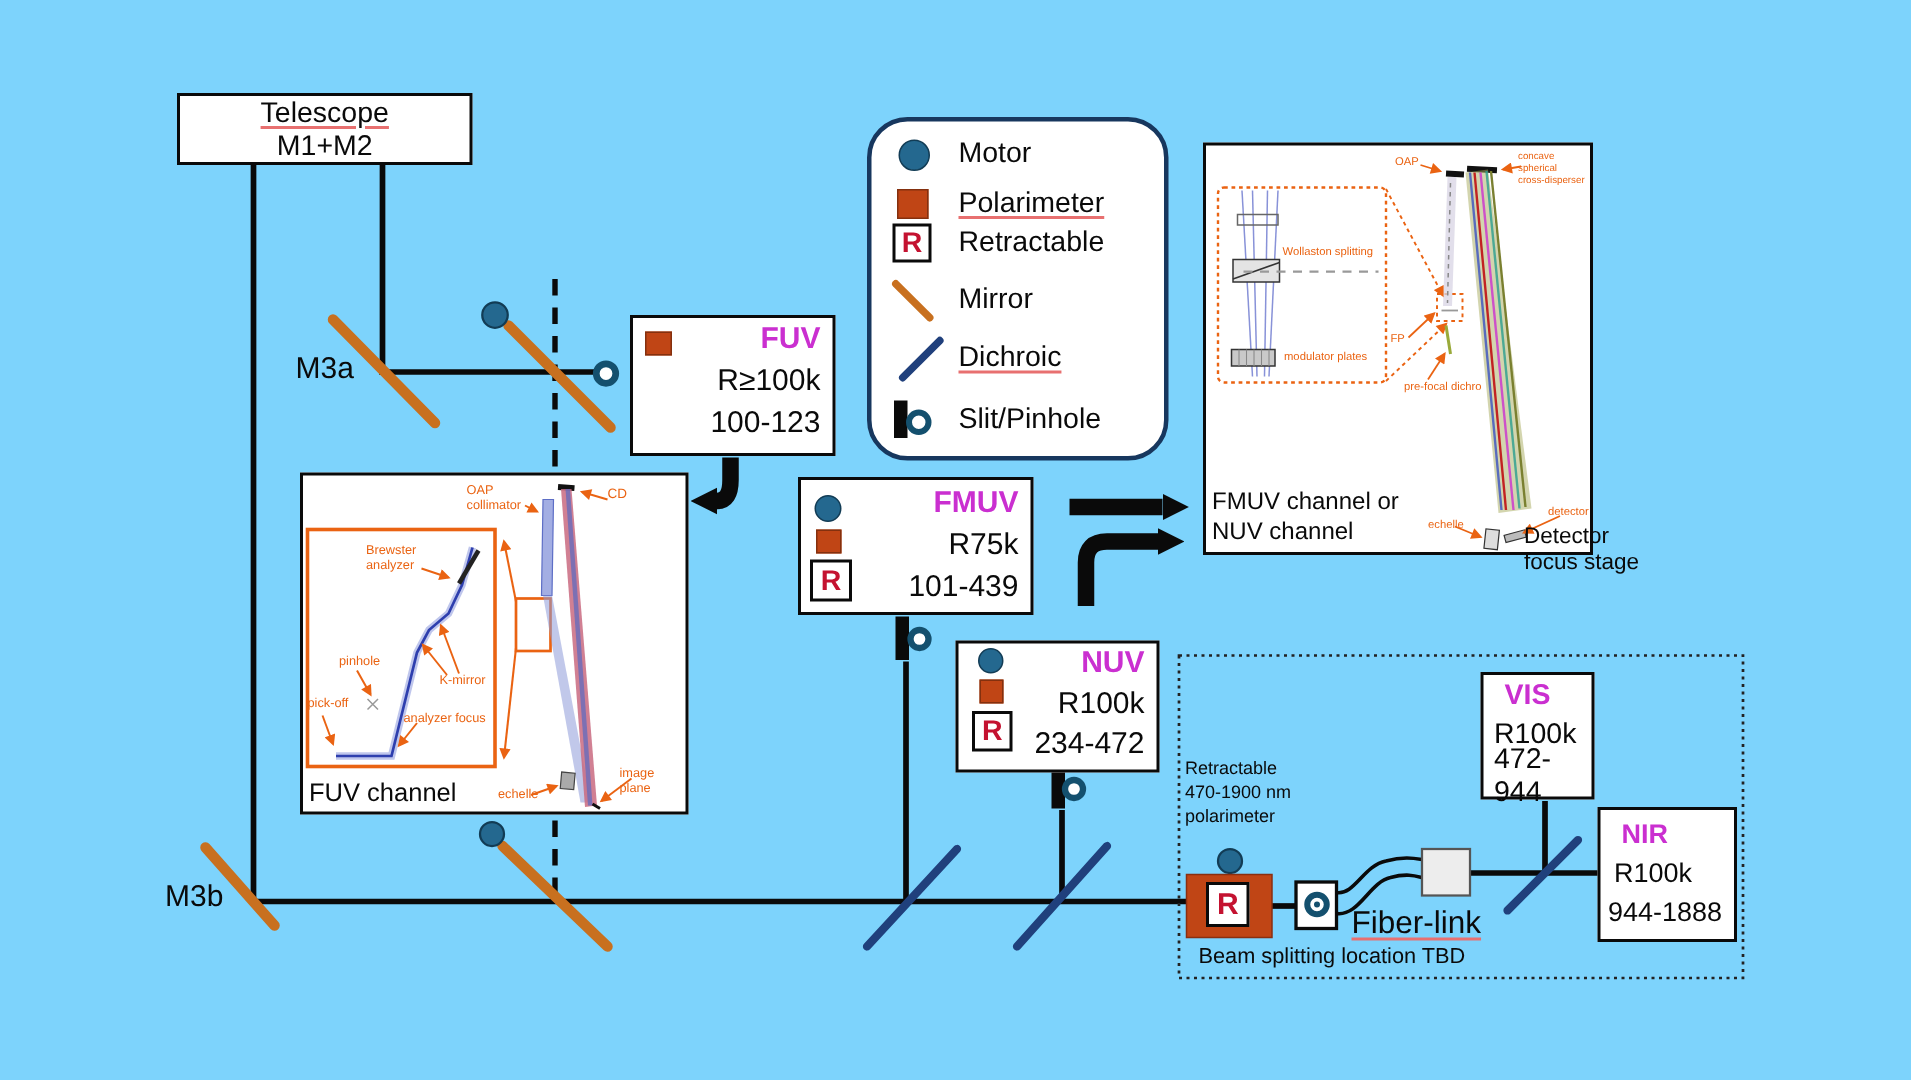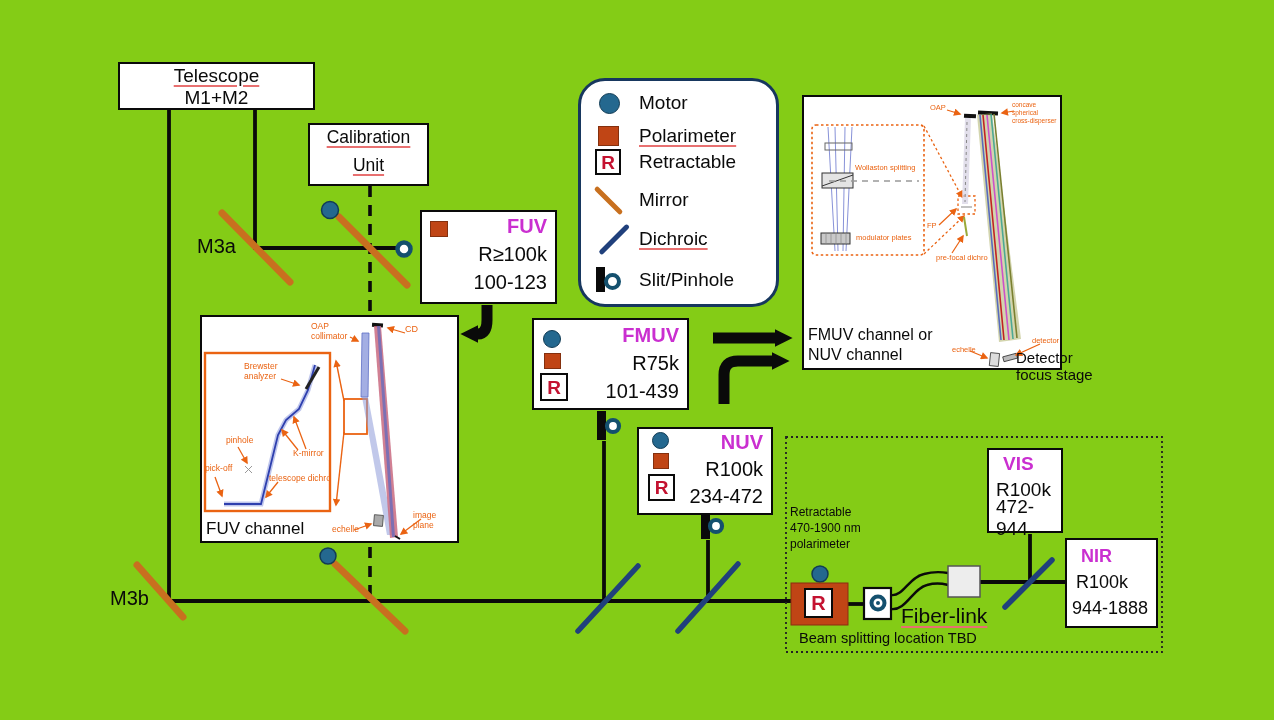--- a/index.html
+++ b/index.html
@@ -1,16 +1,16 @@
 <!DOCTYPE html>
 <html><head>
 <meta charset="utf-8">
 <style>
   html,body{margin:0;padding:0;background:#fff;}
-  .stage{position:relative;width:1274px;height:720px;background:#84cc16;overflow:hidden;
+  .stage{position:relative;width:1274px;height:720px;background:#7dd3fc;overflow:hidden;
          font-family:"Liberation Sans",sans-serif;color:#0a0a0a;text-decoration:underline;}
   svg.wires{position:absolute;left:0;top:0;z-index:1;}
   .box{position:absolute;background:#fff;border:2.5px solid #0a0a0a;box-sizing:border-box;z-index:2;}
   .lbl{position:absolute;z-index:3;white-space:pre-line;}
   .center{text-align:center;}
   .sp{text-decoration:underline;text-decoration-color:#e87070;text-decoration-thickness:2px;text-underline-offset:3px;}
   .chan-name{color:#ca2fd0;font-weight:700;}
   .abs{position:absolute;}
   .icon-motor{border-radius:50%;background:#24688f;border:1.5px solid #123c55;box-sizing:border-box;}
   .icon-sq{background:#c04515;border:1.5px solid #84300e;box-sizing:border-box;}
@@ -97,24 +97,20 @@
       <path d="M713 338 H775" marker-end="url(#bigArrow)"></path>
       <path d="M724 404 V375 Q724 361 738 361 H772" marker-end="url(#bigArrow)"></path>
     </g>
   </svg>
 
   <div class="box center" style="left:118px;top:62px;width:197px;height:48px;font-size:19px;">
     <div style="margin-top:1px;"><span class="sp">Telescope</span></div>
     <div>M1+M2</div>
   </div>
 
-  <div class="box center" style="left:308px;top:123px;width:121px;height:63px;font-size:17.5px;">
-    <div style="margin-top:2px;"><span class="sp">Calibration</span></div>
-    <div style="margin-top:7px;"><span class="sp">Unit</span></div>
-  </div>
 
   <div class="box" style="left:578px;top:78px;width:201px;height:229px;border:3.5px solid #17375e;border-radius:27px;">
     <span class="abs icon-motor" style="left:18px;top:12px;width:21px;height:21px;"></span>
     <span class="legend-row-label" style="left:58px;top:11px;">Motor</span>
 
     <span class="abs icon-sq" style="left:17px;top:45px;width:21px;height:20px;"></span>
     <span class="legend-row-label sp" style="left:58px;top:44px;">Polarimeter</span>
 
     <span class="abs rbox" style="left:14px;top:68px;width:26px;height:26px;">
       <span class="rletter">R</span>
@@ -215,21 +211,21 @@
       </g>
     </svg>
     <div class="inset-lbl" style="left:109px;top:5px;">OAP
 collimator</div>
     <div class="inset-lbl" style="left:203px;top:8px;font-size:9px;">CD</div>
     <div class="inset-lbl" style="left:42px;top:45px;">Brewster
 analyzer</div>
     <div class="inset-lbl" style="left:24px;top:119px;">pinhole</div>
     <div class="inset-lbl" style="left:3px;top:147px;">pick-off</div>
     <div class="inset-lbl" style="left:91px;top:132px;">K-mirror</div>
-    <div class="inset-lbl" style="left:67px;top:157px;">telescope dichro</div>
+    <div class="inset-lbl" style="left:67px;top:157px;">analyzer focus</div>
     <div class="inset-lbl" style="left:130px;top:208px;">echelle</div>
     <div class="inset-lbl" style="left:211px;top:194px;">image plane</div>
     <div class="caption" style="left:4px;top:202px;font-size:17px;">FUV channel</div>
   </div>
 
   <div class="box" style="left:802px;top:95px;width:260px;height:275px;border-width:2px;">
     <svg class="inset-svg" width="256" height="271" viewBox="0 0 256 271">
 
       <rect x="8" y="28" width="112" height="130" rx="4" fill="none" stroke="#ea6312" stroke-width="1.6" stroke-dasharray="2.5 2.5"></rect>
       <g stroke="#8892d8" stroke-width="1">

